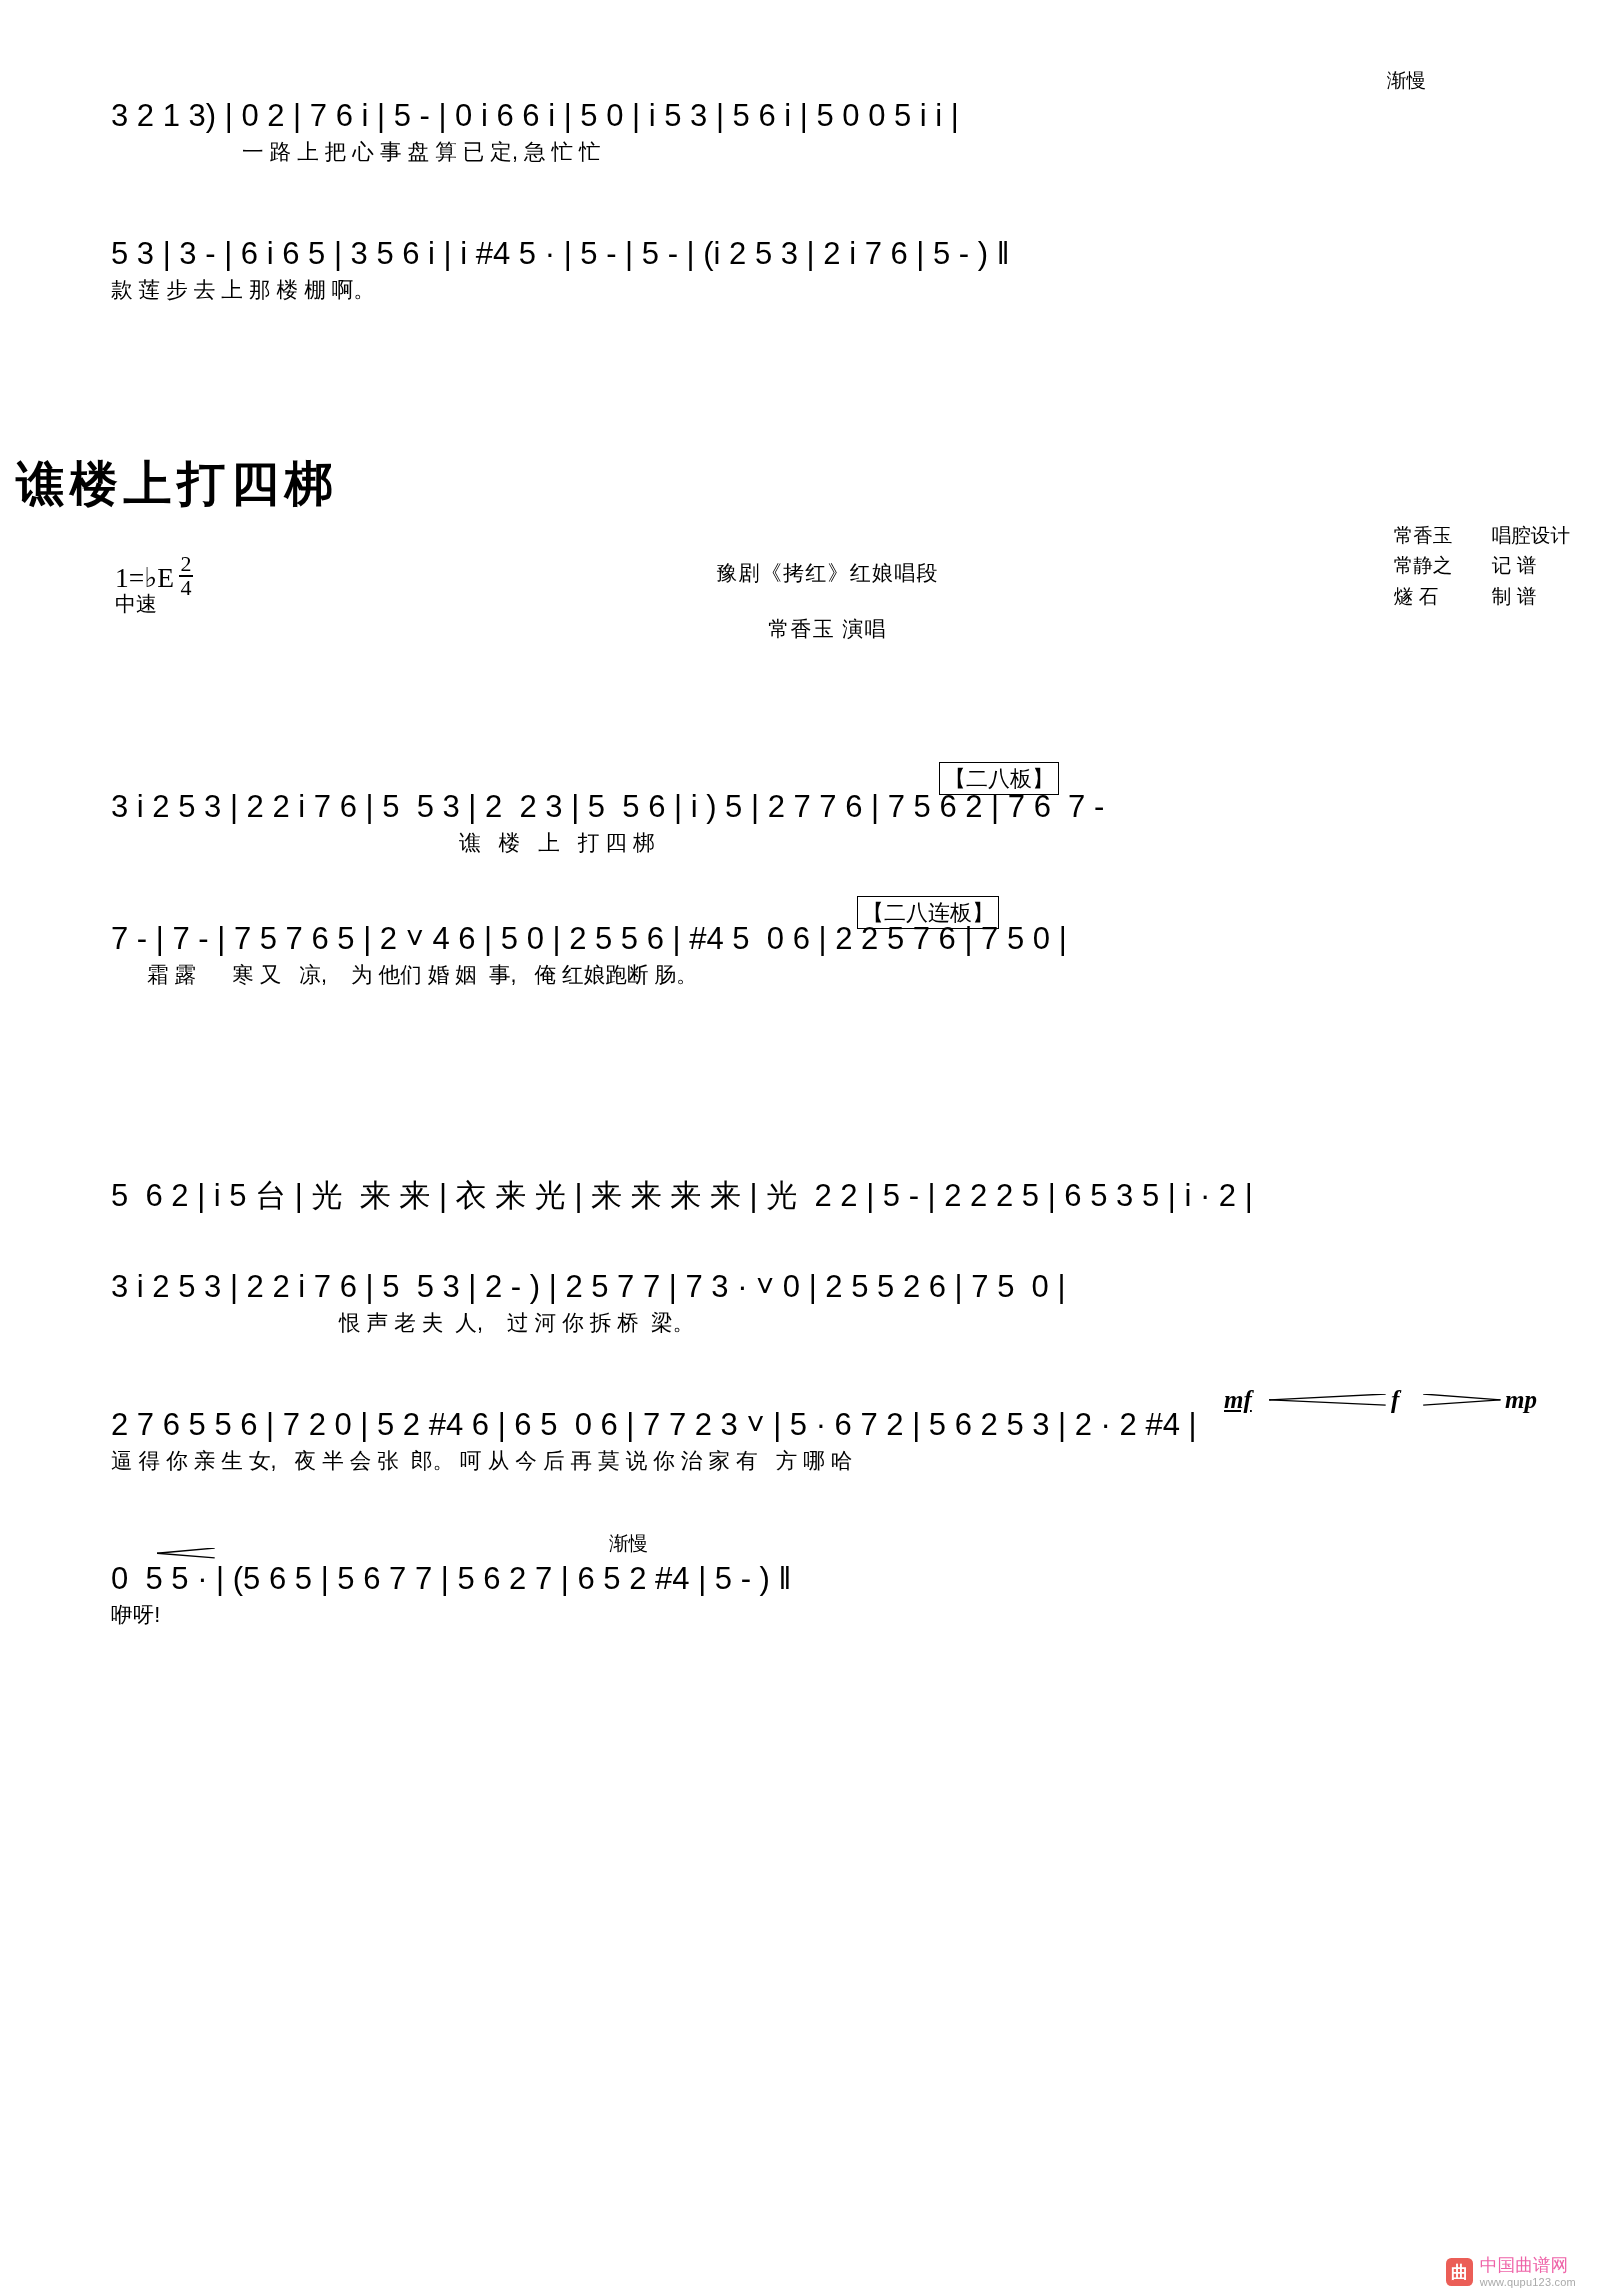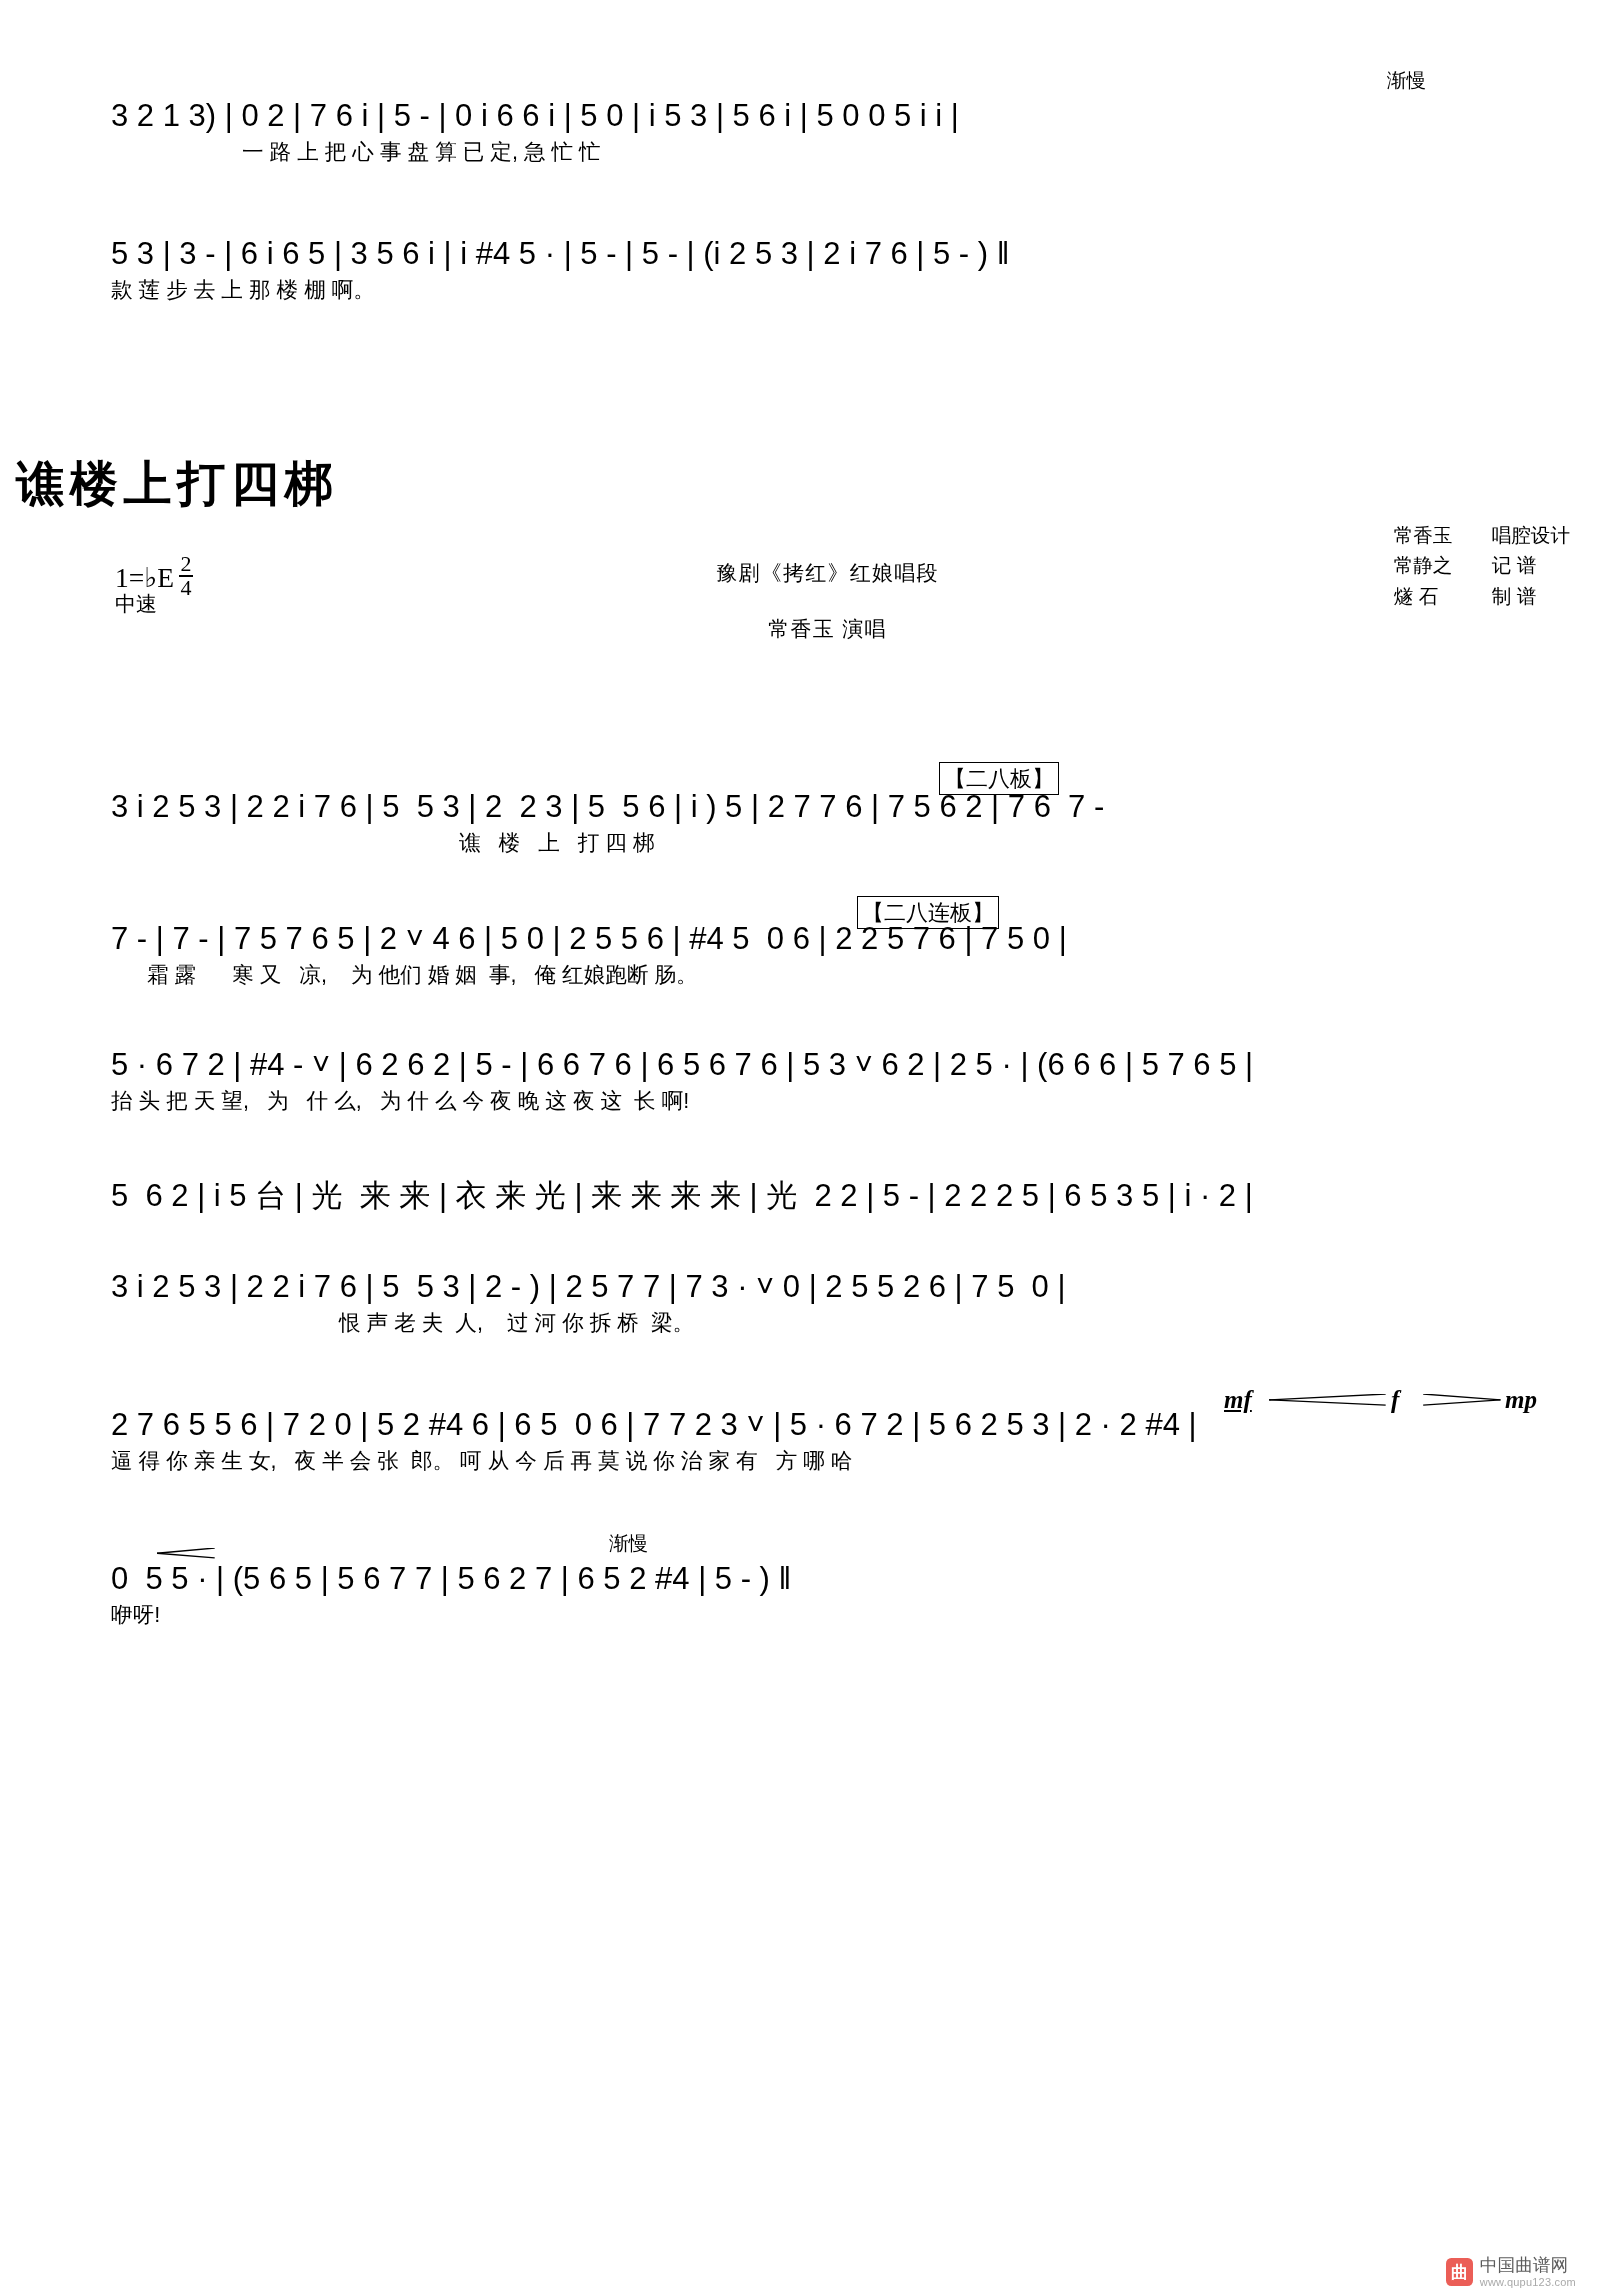--- a/index.html
+++ b/index.html
@@ -130,21 +130,21 @@
     background: #e8433a; color: #fff;
     font-family: "Liberation Sans", sans-serif;
     font-size: 17px; font-weight: bold;
     display: flex; align-items: center; justify-content: center;
   }
   .wm-text {
     font-family: "Liberation Sans", sans-serif;
     font-size: 17px; color: #777;
     line-height: 1.1;
   }
-  .wm-text .big { color: #404040; font-size: 17.7px; }
+  .wm-text .big { color: #ec4899; font-size: 17.7px; }
   .wm-text .small { font-size: 11px; color: #9a9a9a; letter-spacing: .02em;}
 </style>
 </head>
 <body>
 
 <div class="sheet">
 
   <div class="staff-block" style="top:98px;">
     <div class="tempo-mark" style="right:118px; top:-31px;">渐慢</div>
     <div class="notes-row">3 2 1 3) | 0 2 | 7 6 i | 5 - | 0 i 6 6 i | 5 0 | i 5 3 | 5 6 i | 5 0 0 5 i i |</div>
@@ -182,24 +182,20 @@
   </div>
 
   <div class="banner-wrap" style="left:857px; top:896px;">
     <span class="banner">【二八连板】</span>
   </div>
   <div class="staff-block" style="top:921px;">
     <div class="notes-row">7 - | 7 - | 7 5 7 6 5 | 2 ˅ 4 6 | 5 0 | 2 5 5 6 | #4 5  0 6 | 2 2 5 7 6 | 7 5 0 |</div>
     <div class="lyr-row">      霜 露      寒 又   凉,    为 他们 婚 姻  事,   俺 红娘跑断 肠。</div>
   </div>
 
-  <div class="staff-block" style="top:1047px;">
-    <div class="notes-row">5 · 6 7 2 | #4 - ˅ | 6 2 6 2 | 5 - | 6 6 7 6 | 6 5 6 7 6 | 5 3 ˅ 6 2 | 2 5 · | (6 6 6 | 5 7 6 5 |</div>
-    <div class="lyr-row">抬 头 把 天 望,   为   什 么,   为 什 么 今 夜 晚 这 夜 这  长 啊!</div>
-  </div>
 
   <div class="staff-block" style="top:1175px;">
     <div class="notes-row">5  6 2 | i 5 台 | 光  来 来 | 衣 来 光 | 来 来 来 来 | 光  2 2 | 5 - | 2 2 2 5 | 6 5 3 5 | i · 2 |</div>
   </div>
 
   <div class="staff-block" style="top:1269px;">
     <div class="notes-row">3 i 2 5 3 | 2 2 i 7 6 | 5  5 3 | 2 - ) | 2 5 7 7 | 7 3 · ˅ 0 | 2 5 5 2 6 | 7 5  0 |</div>
     <div class="lyr-row">                                      恨 声 老 夫  人,    过 河 你 拆 桥  梁。</div>
   </div>
 

